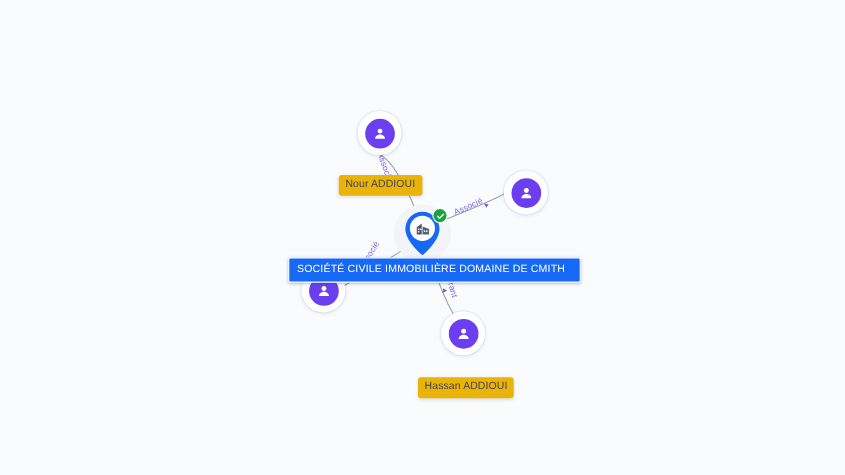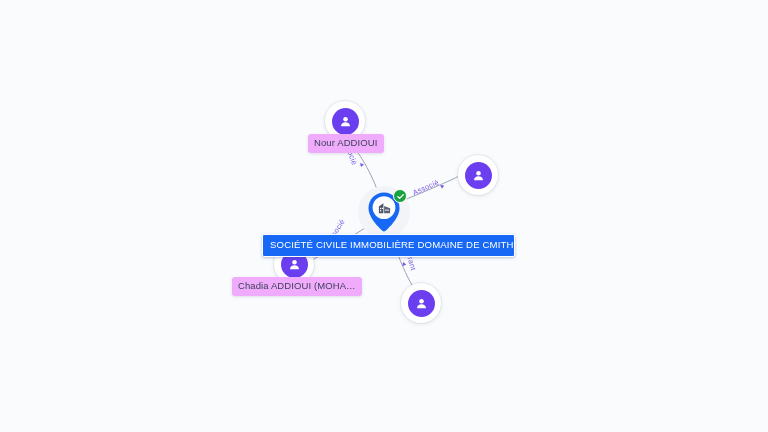--- a/index.html
+++ b/index.html
@@ -69,39 +69,40 @@
     border: 1.5px solid #ffffff;
     display: flex;
     align-items: center;
     justify-content: center;
   }
   .verified-badge svg { display: block; }
 
   
   .node-label {
     position: absolute;
-    background: #f0abfc;
+    background: #eab308;
     color: #3c4257;
     font-size: 9.5px;
     line-height: 1;
     letter-spacing: 0.1px;
     padding: 4px 6px 5px 6px;
     border-radius: 3px;
     white-space: nowrap;
     box-shadow: 0 1px 3px rgba(60,70,110,0.16);
+    margin-top: 25px;
   }
 
   #company-label {
     position: absolute;
     background: #1668f5;
     color: #ffffff;
     font-size: 9.6px;
     line-height: 1;
     letter-spacing: 0.15px;
-    padding: 5px 0 6px 7px;
+    padding: 5px 13px 6px 7px;
     border-radius: 2px;
     white-space: nowrap;
     border: 1px solid #ffffff;
     box-shadow: 0 1px 3px rgba(20,60,140,0.30);
   }
 
   
   .edge-label {
     position: absolute;
     color: #7b5ce8;
@@ -161,30 +162,30 @@
   </div>
 
   <div class="person-node" style="left:274px; top:244px;">
     <span class="avatar-disc">
       <svg width="15" height="15" viewBox="0 0 24 24" aria-hidden="true">
         <circle cx="12" cy="8.3" r="3.6" fill="#ffffff"></circle>
         <path d="M4.8 19.5c0-4 3.4-6.3 7.2-6.3s7.2 2.3 7.2 6.3z" fill="#ffffff"></path>
       </svg>
     </span>
   </div>
-  <div class="node-label" style="left:232px; top:277px;">Chadia ADDIOUI (MOHA…</div>
 
   <div class="person-node" style="left:401px; top:283px;">
     <span class="avatar-disc">
       <svg width="15" height="15" viewBox="0 0 24 24" aria-hidden="true">
         <circle cx="12" cy="8.3" r="3.6" fill="#ffffff"></circle>
         <path d="M4.8 19.5c0-4 3.4-6.3 7.2-6.3s7.2 2.3 7.2 6.3z" fill="#ffffff"></path>
       </svg>
     </span>
   </div>
+  <div class="node-label" style="left:380px; top:318px;">Hassan ADDIOUI</div>
 
   <div id="company-node" style="left:358px; top:186px;">
     <div class="pin-wrap">
       <svg class="pin-shape" width="34" height="42" viewBox="0 0 34 42" aria-hidden="true">
         <path d="M17 1.5C8.4 1.5 1.5 8.4 1.5 17c0 10.5 12.3 21.4 14.3 23.1
                  a1.9 1.9 0 0 0 2.4 0C20.2 38.4 32.5 27.5 32.5 17
                  C32.5 8.4 25.6 1.5 17 1.5z" fill="#1668f5"></path>
         <circle cx="17" cy="16.6" r="11.4" fill="#ffffff"></circle>
       </svg>
 

